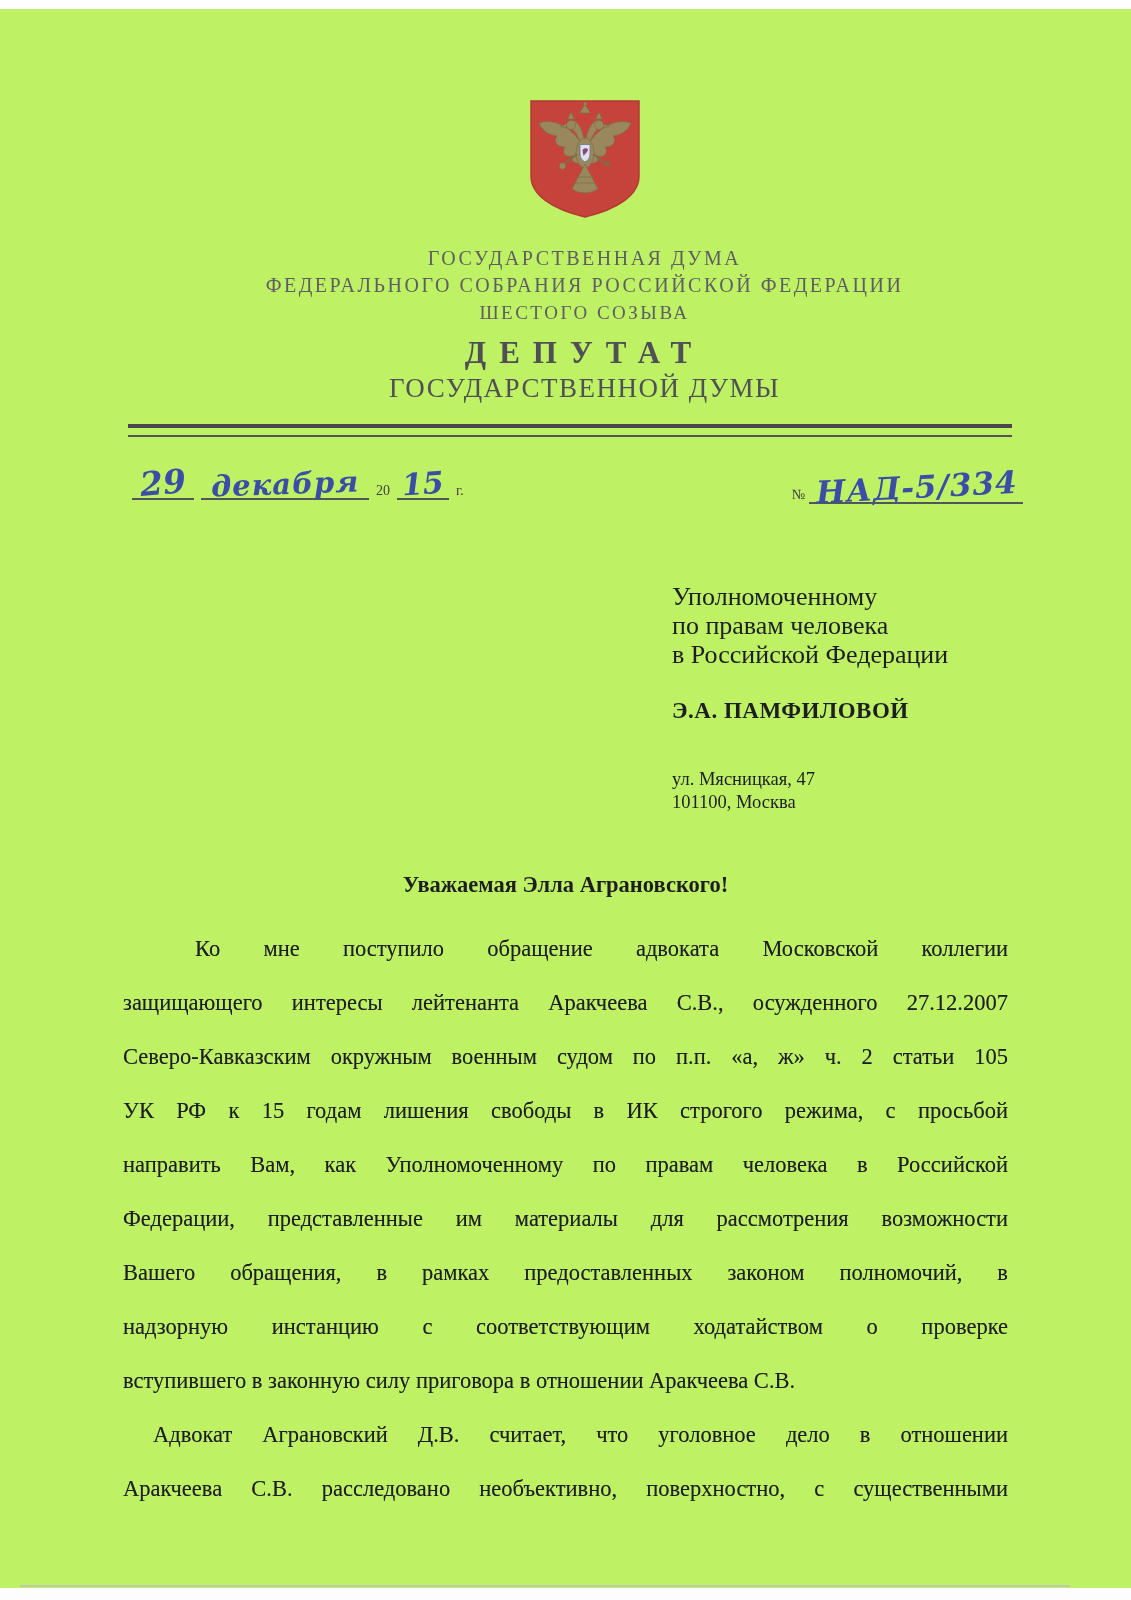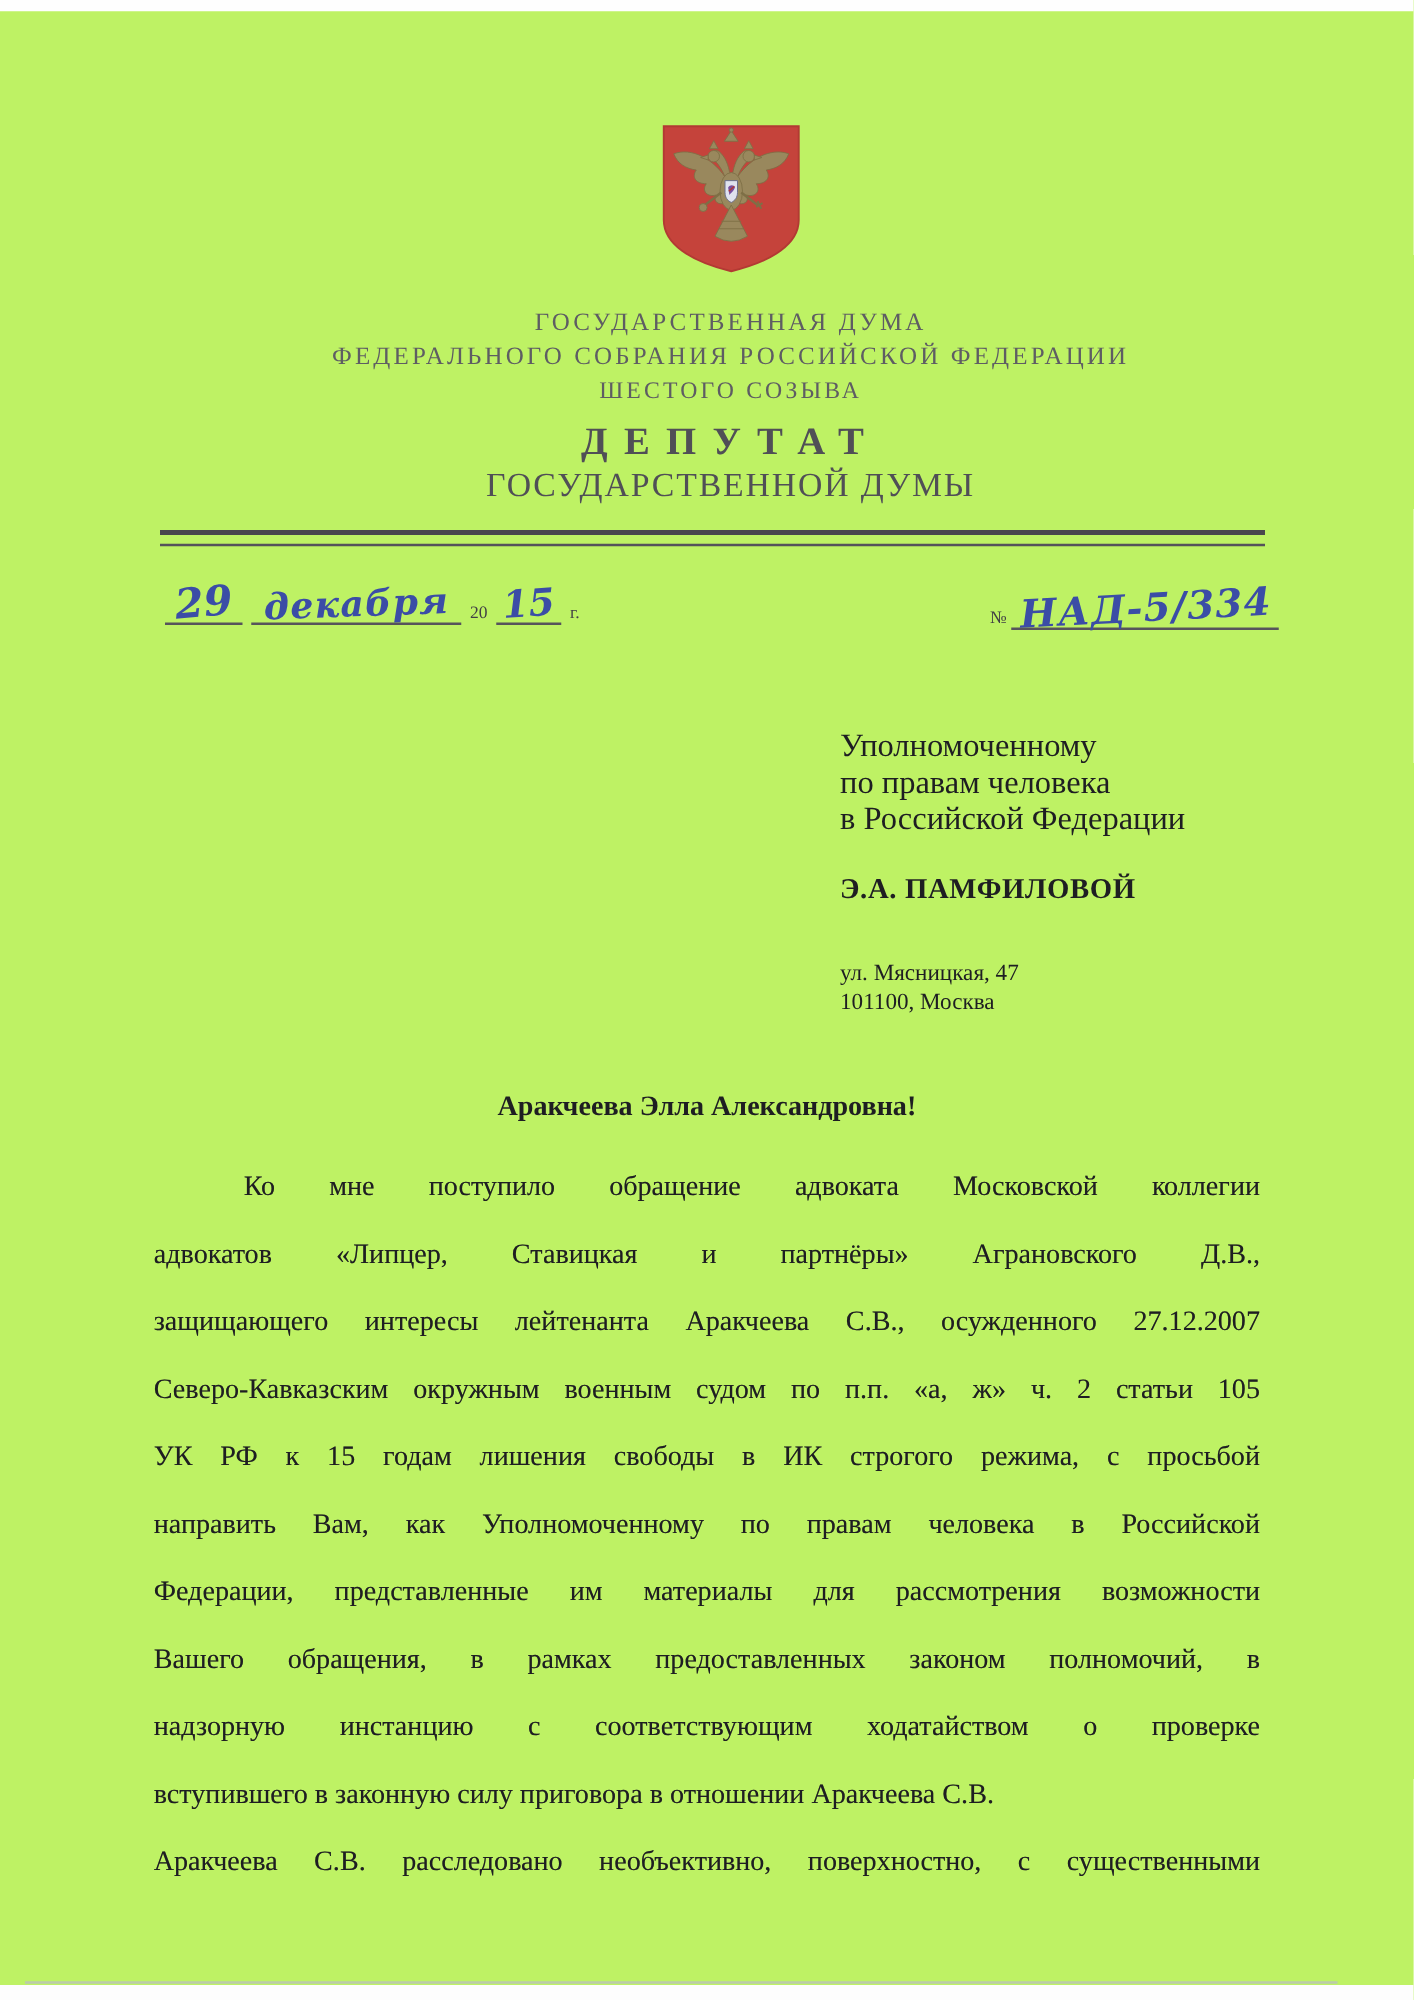--- a/index.html
+++ b/index.html
@@ -157,31 +157,31 @@
 
   <div class="addressee">
     <div class="addr-line">Уполномоченному</div>
     <div class="addr-line">по правам человека</div>
     <div class="addr-line">в Российской Федерации</div>
     <div class="addr-name">Э.А. ПАМФИЛОВОЙ</div>
     <div class="addr-street">ул. Мясницкая, 47</div>
     <div class="addr-city">101100, Москва</div>
   </div>
 
-  <div class="salutation">Аракчеева Элла Александровна!</div>
+  <div class="salutation">Уважаемая Элла Аграновского!</div>
 
   <div class="body-text">
     <div class="bline ind-lg">Ко мне поступило обращение адвоката Московской коллегии</div>
-    <div class="bline">адвокатов «Липцер, Ставицкая и партнёры» Аграновского Д.В.,</div>
     <div class="bline">защищающего интересы лейтенанта Аракчеева С.В., осужденного 27.12.2007</div>
     <div class="bline">Северо-Кавказским окружным военным судом по п.п. «а, ж» ч. 2 статьи 105</div>
     <div class="bline">УК РФ к 15 годам лишения свободы в ИК строгого режима, с просьбой</div>
     <div class="bline">направить Вам, как Уполномоченному по правам человека в Российской</div>
     <div class="bline">Федерации, представленные им материалы для рассмотрения возможности</div>
     <div class="bline">Вашего обращения, в рамках предоставленных законом полномочий, в</div>
     <div class="bline">надзорную инстанцию с соответствующим ходатайством о проверке</div>
     <div class="bline bline-end">вступившего в законную силу приговора в отношении Аракчеева С.В.</div>
+    <div class="bline ind-sm">Адвокат Аграновский Д.В. считает, что уголовное дело в отношении</div>
     <div class="bline">Аракчеева С.В. расследовано необъективно, поверхностно, с существенными</div>
   </div>
 
   <div class="edge-bottom-line"></div>
   <div class="edge-bottom"></div>
 </div>
 
 </body></html>

